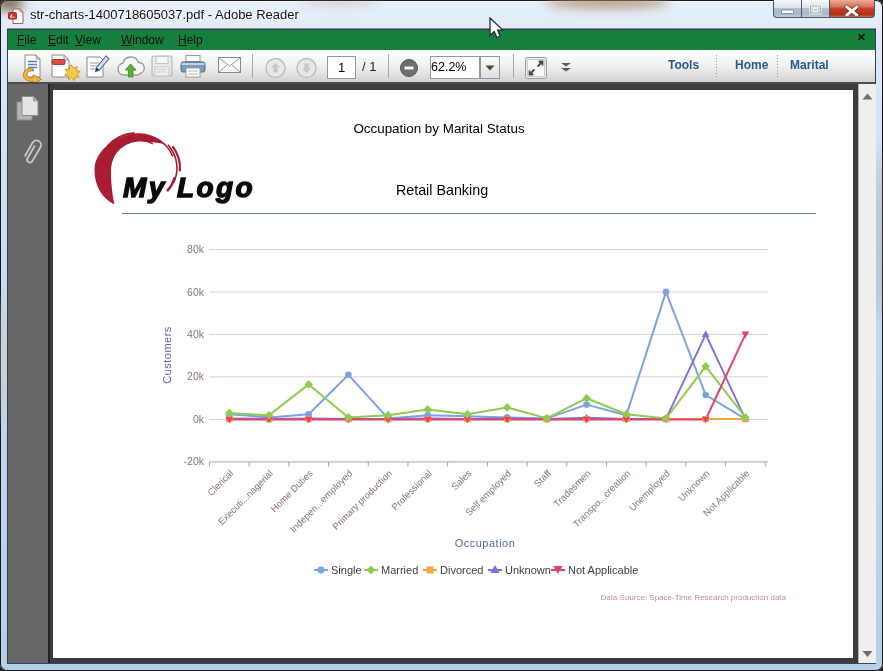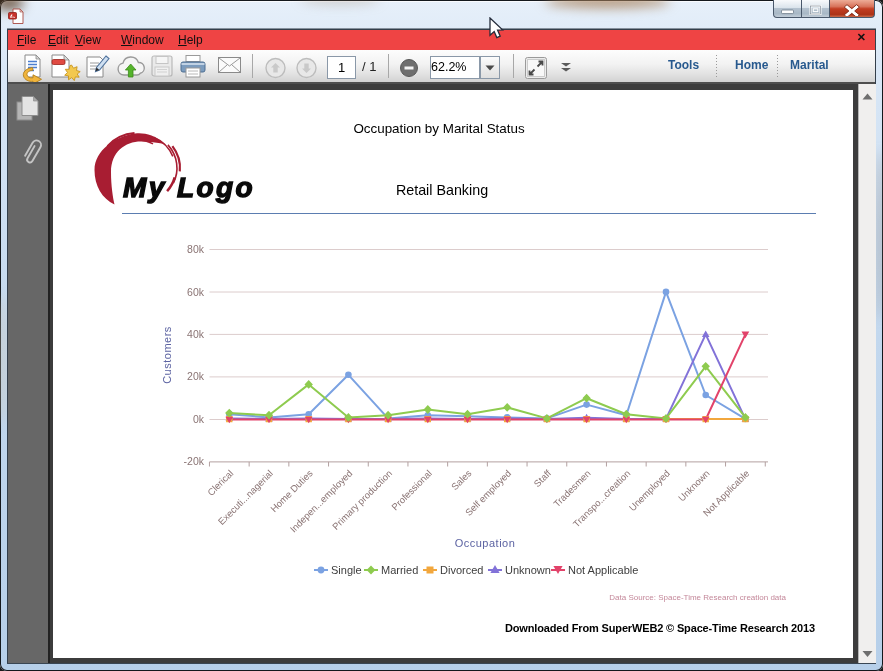--- a/index.html
+++ b/index.html
@@ -19,21 +19,21 @@
   #btns{position:absolute;left:773px;top:0;width:102px;height:19px;}
   .wbtn{position:absolute;top:0;height:18px;border:1px solid #49586b;border-top:none;
     box-sizing:border-box;}
   #bmin{left:0;width:29px;border-bottom-left-radius:4px;
     background:linear-gradient(to bottom,#f8fafc 0%,#dbe4ec 45%,#b4c2cf 50%,#a8b8c6 80%,#c2cdd8 100%);}
   #bmax{left:28px;width:29px;
     background:linear-gradient(to bottom,#f8fafc 0%,#dbe4ec 45%,#b4c2cf 50%,#a8b8c6 80%,#c2cdd8 100%);}
   #bclose{left:56px;width:46px;border-bottom-right-radius:4px;
     background:linear-gradient(to bottom,#edac97 0%,#d8745c 38%,#c23d22 52%,#ad3317 85%,#c96a4a 100%);}
   
-  #menubar{position:absolute;left:0;top:0;width:867px;height:38px;background:#ef4444;border-bottom:1px solid #ababab;box-sizing:border-box;
+  #menubar{position:absolute;left:0;top:0;width:867px;height:38px;background:#15803d;border-bottom:1px solid #ababab;box-sizing:border-box;
     font-size:12px;color:#111;}
   .mi{position:absolute;top:3px;}
   .mi u{text-decoration:underline;}
   #docx{position:absolute;right:9px;top:1px;font-size:11px;font-weight:bold;color:#111;}
   
   #toolbar{position:absolute;left:0;top:20px;width:867px;height:32px;
     background:linear-gradient(to bottom,#fdfdfd 0%,#f2f2f2 45%,#e2e2e2 75%,#d2d2d2 100%);
     border-bottom:2px solid #4e4e4e;box-sizing:content-box;}
   .sep{position:absolute;top:4px;width:1px;height:24px;background:#a8a8a8;}
   .tbtxt{position:absolute;font-size:12px;font-weight:bold;color:#27598e;top:8px;}
@@ -89,20 +89,21 @@
           <path d="M17,3.5 l4.8,4 l4.8,-4 l2.8,2.4 l-4.7,3.9 l4.7,3.9 l-2.8,2.4 l-4.8,-4 l-4.8,4 l-2.8,-2.4 l4.7,-3.9 l-4.7,-3.9 z" fill="#fff" stroke="#7e2714" stroke-width=".9" transform="translate(0,1.2)"></path>
         </svg>
       </div>
   </div>
   <svg width="16" height="17" viewBox="0 0 16 17" style="position:absolute;left:8px;top:8px">
     <path d="M5,1 h7 l3,3 v11.5 h-10 z" fill="#fdfdfd" stroke="#a84a42" stroke-width=".9"></path>
     <path d="M12,1 l3,3 h-3 z" fill="#e8c8c4" stroke="#a84a42" stroke-width=".6"></path>
     <rect x="0.5" y="4.5" width="8" height="6.5" rx="1" fill="#c8332b" stroke="#8c1f1a" stroke-width=".8"></rect>
     <path d="M2.2,9.8 c0,-2.2 1.1,-3.6 1.8,-3.6 c0.8,0 0.5,1.6 -1.2,2.9 c1.6,-0.55 3.2,-0.55 3.9,0 c0.8,0.6 -0.35,1.15 -1.8,0.27 c-0.9,0.36 -1.8,0.54 -2.7,0.44 z" fill="#fff"></path>
   </svg>
+  <div id="title">str-charts-1400718605037.pdf - Adobe Reader</div>
   <svg width="20" height="26" viewBox="0 0 20 26" style="position:absolute;left:489px;top:17px;z-index:50">
     <path d="M1,1 L1,18.3 L5.2,14.6 L7.8,20.6 L11.2,19.2 L8.6,13.2 L13.6,12.9 Z" fill="#fff" stroke="#242b3a" stroke-width="1.3"></path>
   </svg>
   <div id="client">
     <div id="menubar">
       <span class="mi" style="left:9px"><u>F</u>ile</span>
       <span class="mi" style="left:40px"><u>E</u>dit</span>
       <span class="mi" style="left:67px"><u>V</u>iew</span>
       <span class="mi" style="left:113px"><u>W</u>indow</span>
       <span class="mi" style="left:170px"><u>H</u>elp</span>
@@ -317,22 +318,21 @@
             <rect x="273.5" y="336.5" width="7" height="7" fill="#f2a73d"></rect>
             <text x="287" y="344" font-size="11px" fill="#3d3d3d">Divorced</text>
             <line x1="335" y1="340" x2="349" y2="340" stroke="#8272d8" stroke-width="2"></line>
             <path d="M342,335 l4.6,8 h-9.2 z" fill="#8272d8"></path>
             <text x="352" y="344" font-size="11px" fill="#3d3d3d">Unknown</text>
             <line x1="398" y1="340" x2="412" y2="340" stroke="#e2436a" stroke-width="2"></line>
             <path d="M405,344 l4.6,-8 h-9.2 z" fill="#e2436a"></path>
             <text x="415" y="344" font-size="11px" fill="#3d3d3d">Not Applicable</text>
           </g>
         </svg>
-        <div class="ptext" id="dsrc">Data Source: Space-Time Research creation data</div>
-        <div class="ptext" id="dload">Downloaded From SuperWEB2 © Space-Time Research 2013</div>
+        <div class="ptext" id="dsrc">Data Source: Space-Time Research production data</div>
       </div>
       <div id="scroll">
         <svg width="17" height="579" viewBox="0 0 17 579" style="position:absolute;left:0;top:0">
           <path d="M8.5,9.5 l5,6 h-10 z" fill="#6e6e6e"></path>
           <path d="M8.5,573 l5,-6 h-10 z" fill="#6e6e6e"></path>
         </svg>
       </div>
     </div>
   </div>
 </div>

